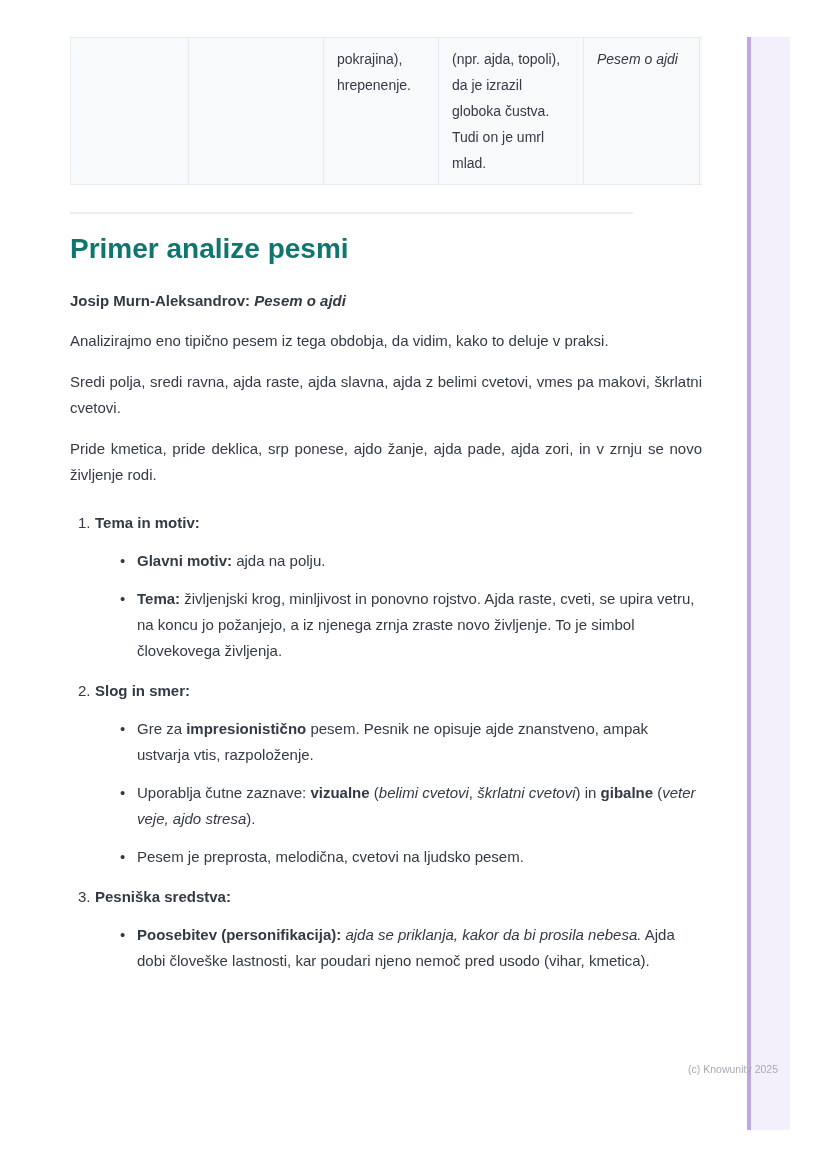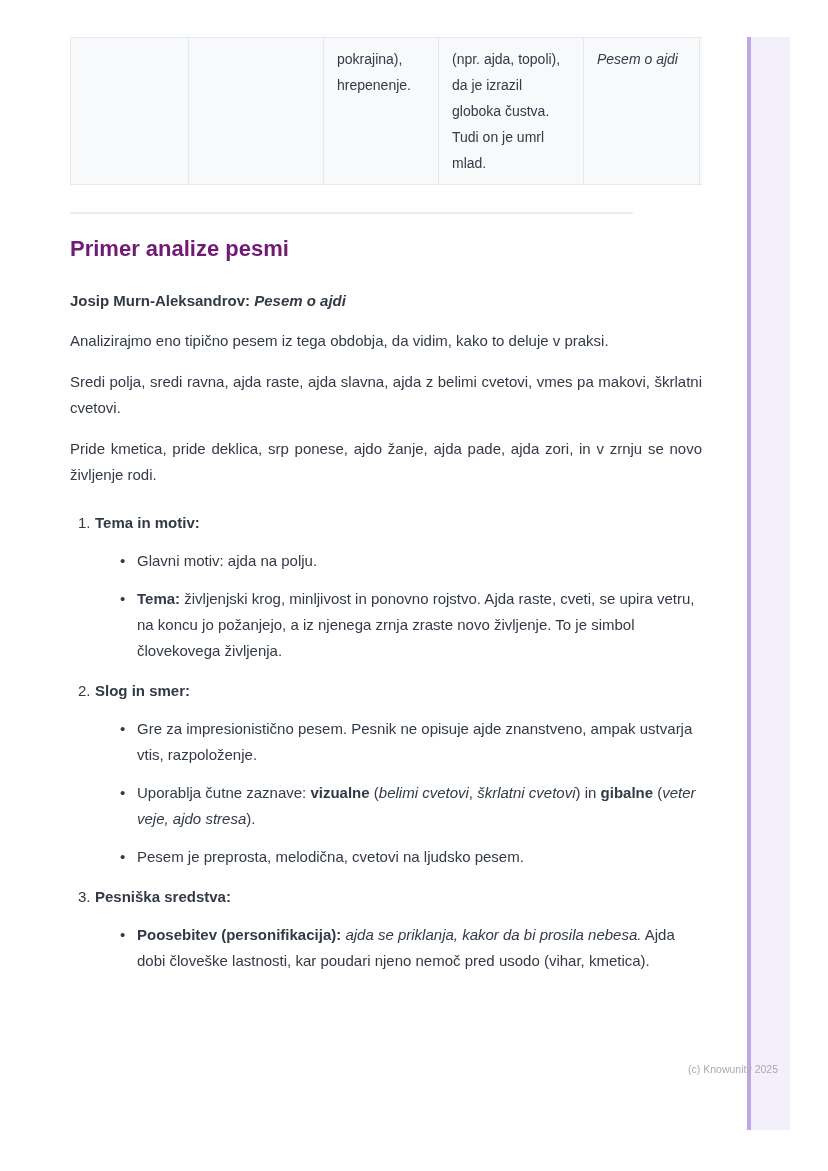--- a/index.html
+++ b/index.html
@@ -37,24 +37,24 @@
   .cell.i{font-style:italic;}
   
   .divider{
     width:563px;height:0;
     border-top:2px solid #ececee;
     margin:27px 0 0 0;
   }
   
   h1.title{
     margin:22px 0 26px 0;
-    font-size:22px;
+    font-size:28px;
     line-height:26px;
     font-weight:700;
-    color:#701a75;
+    color:#0f766e;
   }
   p{margin:14px 0;font-size:15px;line-height:26px;}
   .poem{text-align:justify;margin:15px 0;}
   .analysis-label{font-weight:700;margin-top:20px;}
   
   .olist{margin-top:22px;}
   .num-item{margin:14px 0 12px 0;}
   .num-head{
     display:flex;
     padding-left:8px;
@@ -119,36 +119,36 @@
 
     <div class="olist">
 
       <div class="num-item">
         <div class="num-head">
           <span class="num">1.</span>
           <span class="ttl">Tema in motiv:</span>
         </div>
         <div class="bullet-row">
           <span class="bullet-dot">•</span>
-          <span class="bullet-text"><span style="font-weight: 400; text-align: right;">Glavni motiv:</span><span> ajda na polju.</span></span>
+          <span class="bullet-text"><span style="font-weight: 700; text-align: right;">Glavni motiv:</span><span> ajda na polju.</span></span>
         </div>
         <div class="bullet-row">
           <span class="bullet-dot">•</span>
           <span class="bullet-text"><span style="font-weight: 700;">Tema:</span><span> življenjski krog, minljivost in ponovno rojstvo. Ajda raste, cveti, se upira vetru, na koncu jo požanjejo, a iz njenega zrnja zraste novo življenje. To je simbol človekovega življenja.</span></span>
         </div>
       </div>
 
       <div class="num-item">
         <div class="num-head">
           <span class="num">2.</span>
           <span class="ttl">Slog in smer:</span>
         </div>
         <div class="bullet-row">
           <span class="bullet-dot">•</span>
-          <span class="bullet-text"><span>Gre za </span><span style="font-weight: 400;">impresionistično</span><span> pesem. Pesnik ne opisuje ajde znanstveno, ampak ustvarja vtis, razpoloženje.</span></span>
+          <span class="bullet-text"><span>Gre za </span><span style="font-weight: 700;">impresionistično</span><span> pesem. Pesnik ne opisuje ajde znanstveno, ampak ustvarja vtis, razpoloženje.</span></span>
         </div>
         <div class="bullet-row">
           <span class="bullet-dot">•</span>
           <span class="bullet-text"><span>Uporablja čutne zaznave: </span><span style="font-weight: 700;">vizualne</span><span> (</span><span style="font-style: italic;">belimi cvetovi</span><span>, </span><span style="font-style: italic;">škrlatni cvetovi</span><span>) in </span><span style="font-weight: 700;">gibalne</span><span> (</span><span style="font-style: italic;">veter veje, ajdo stresa</span><span>).</span></span>
         </div>
         <div class="bullet-row">
           <span class="bullet-dot">•</span>
           <span class="bullet-text"><span>Pesem je preprosta, melodična, cvetovi na ljudsko pesem.</span></span>
         </div>
       </div>

